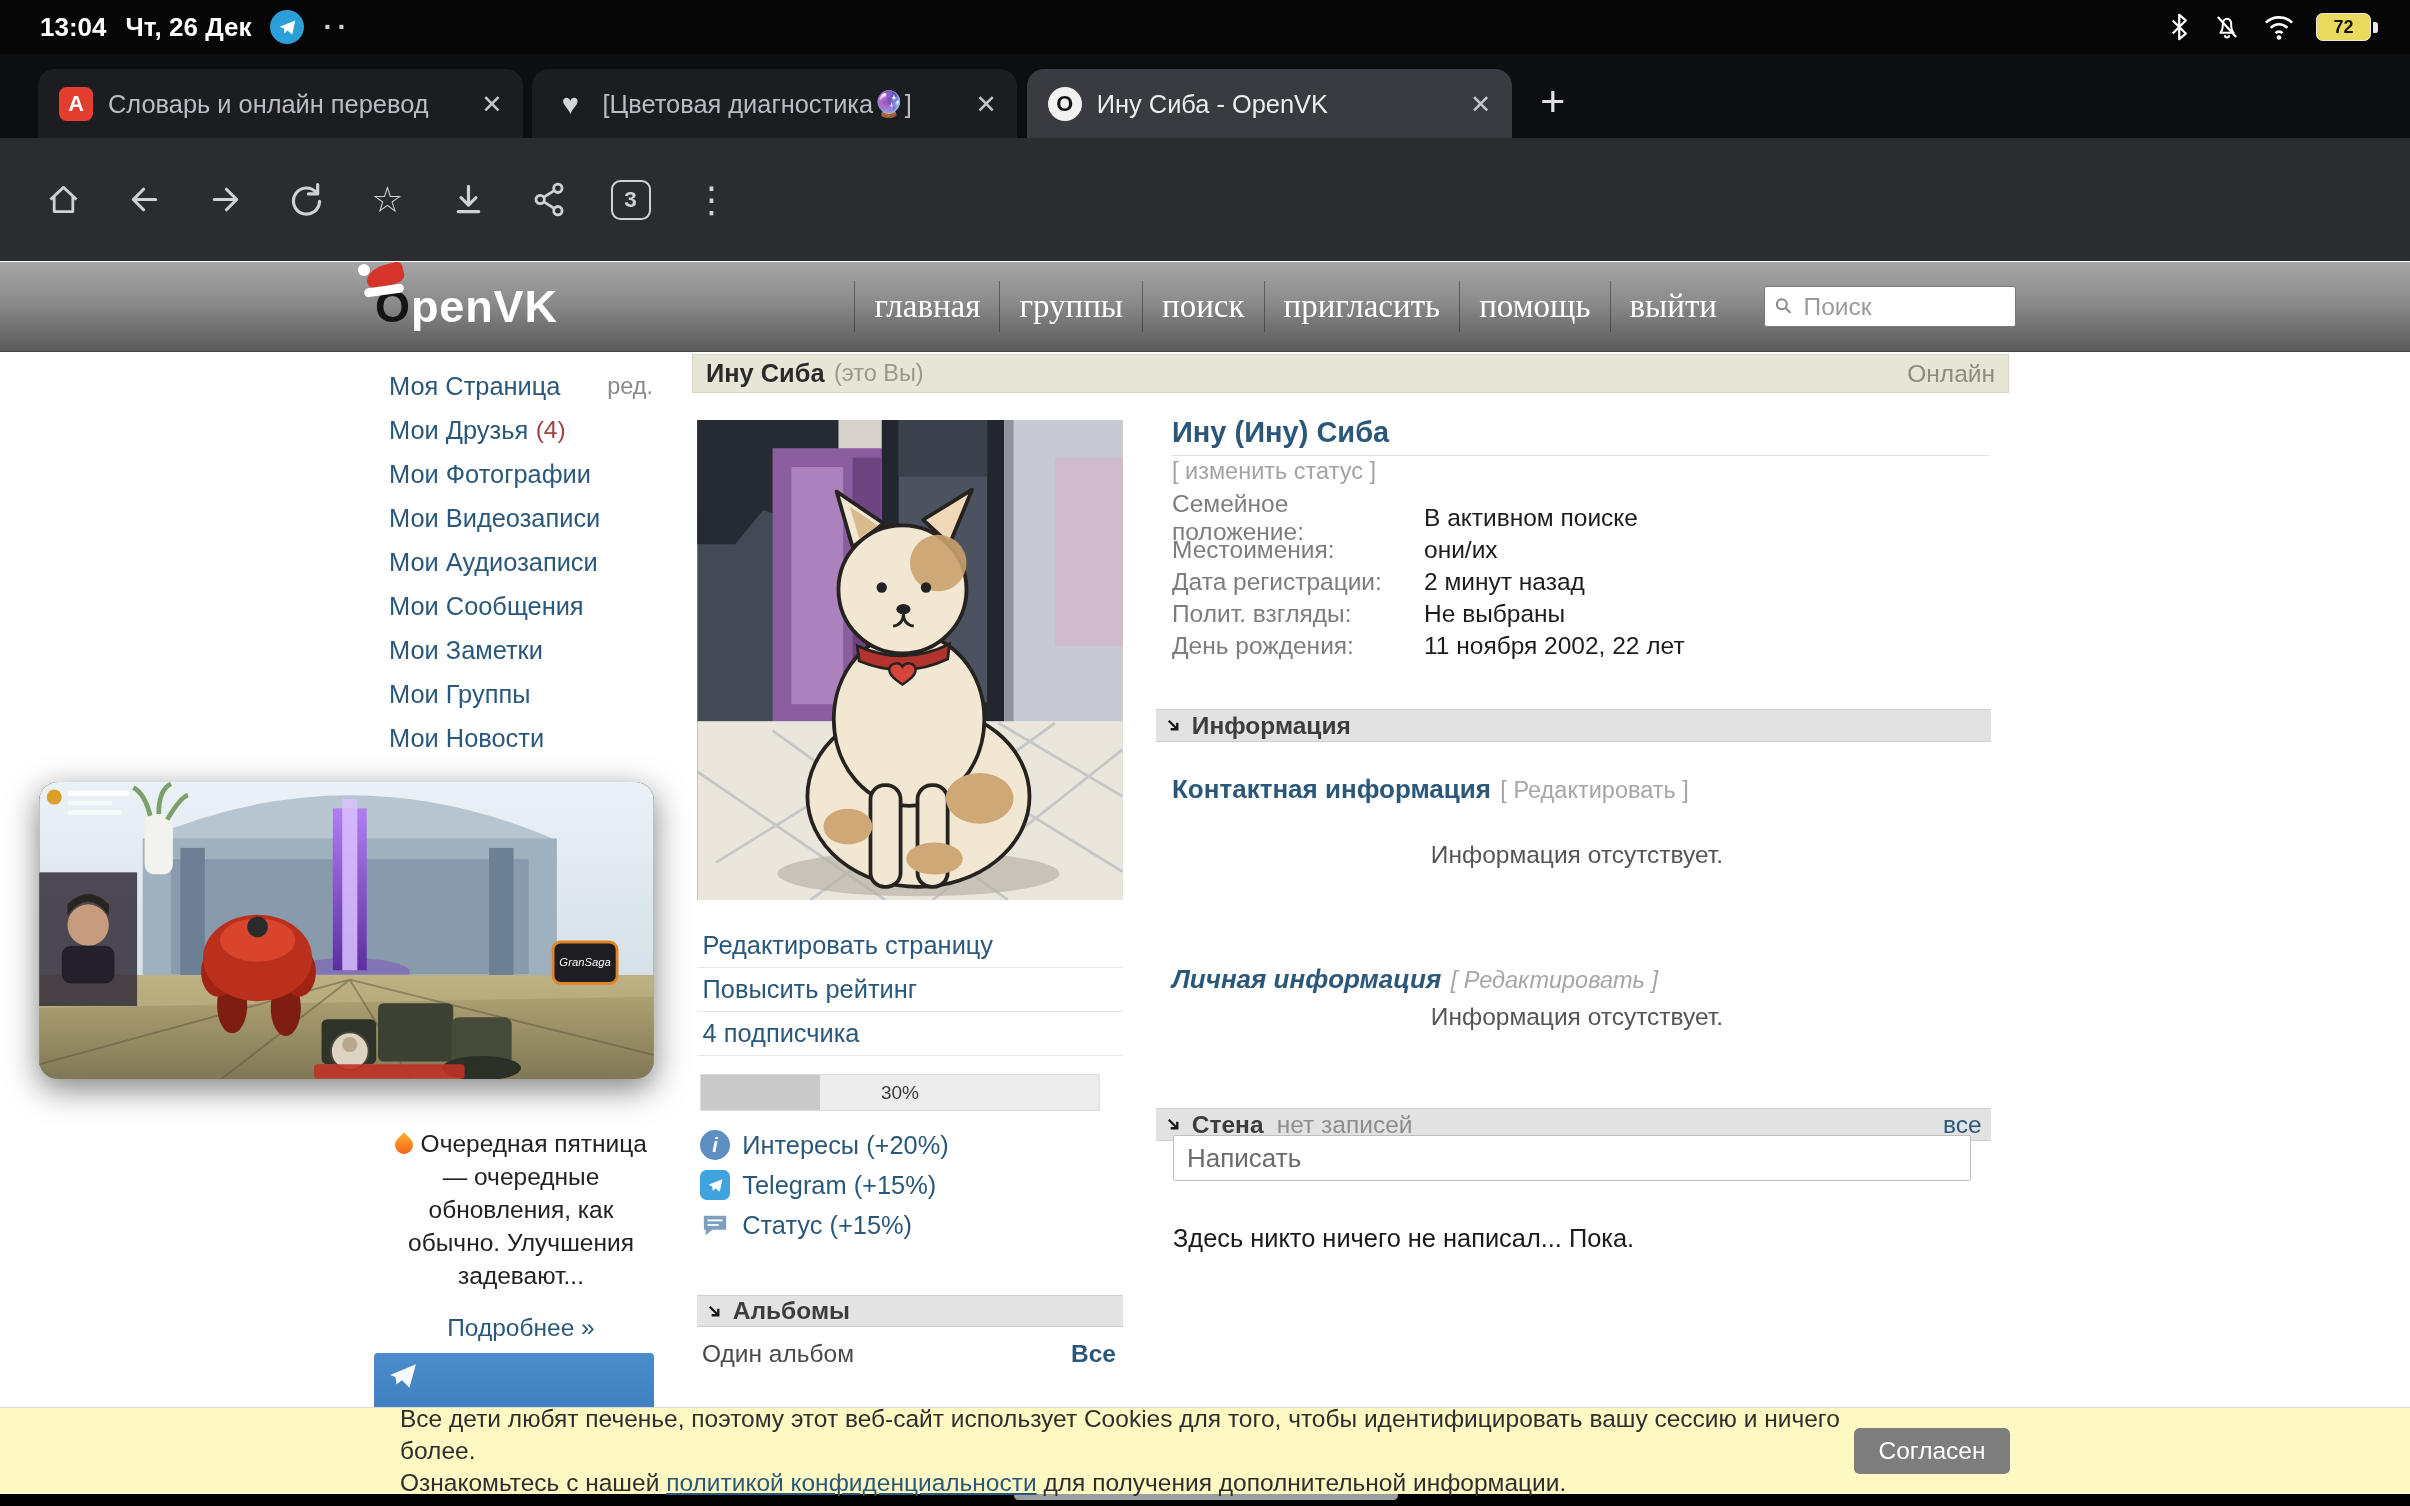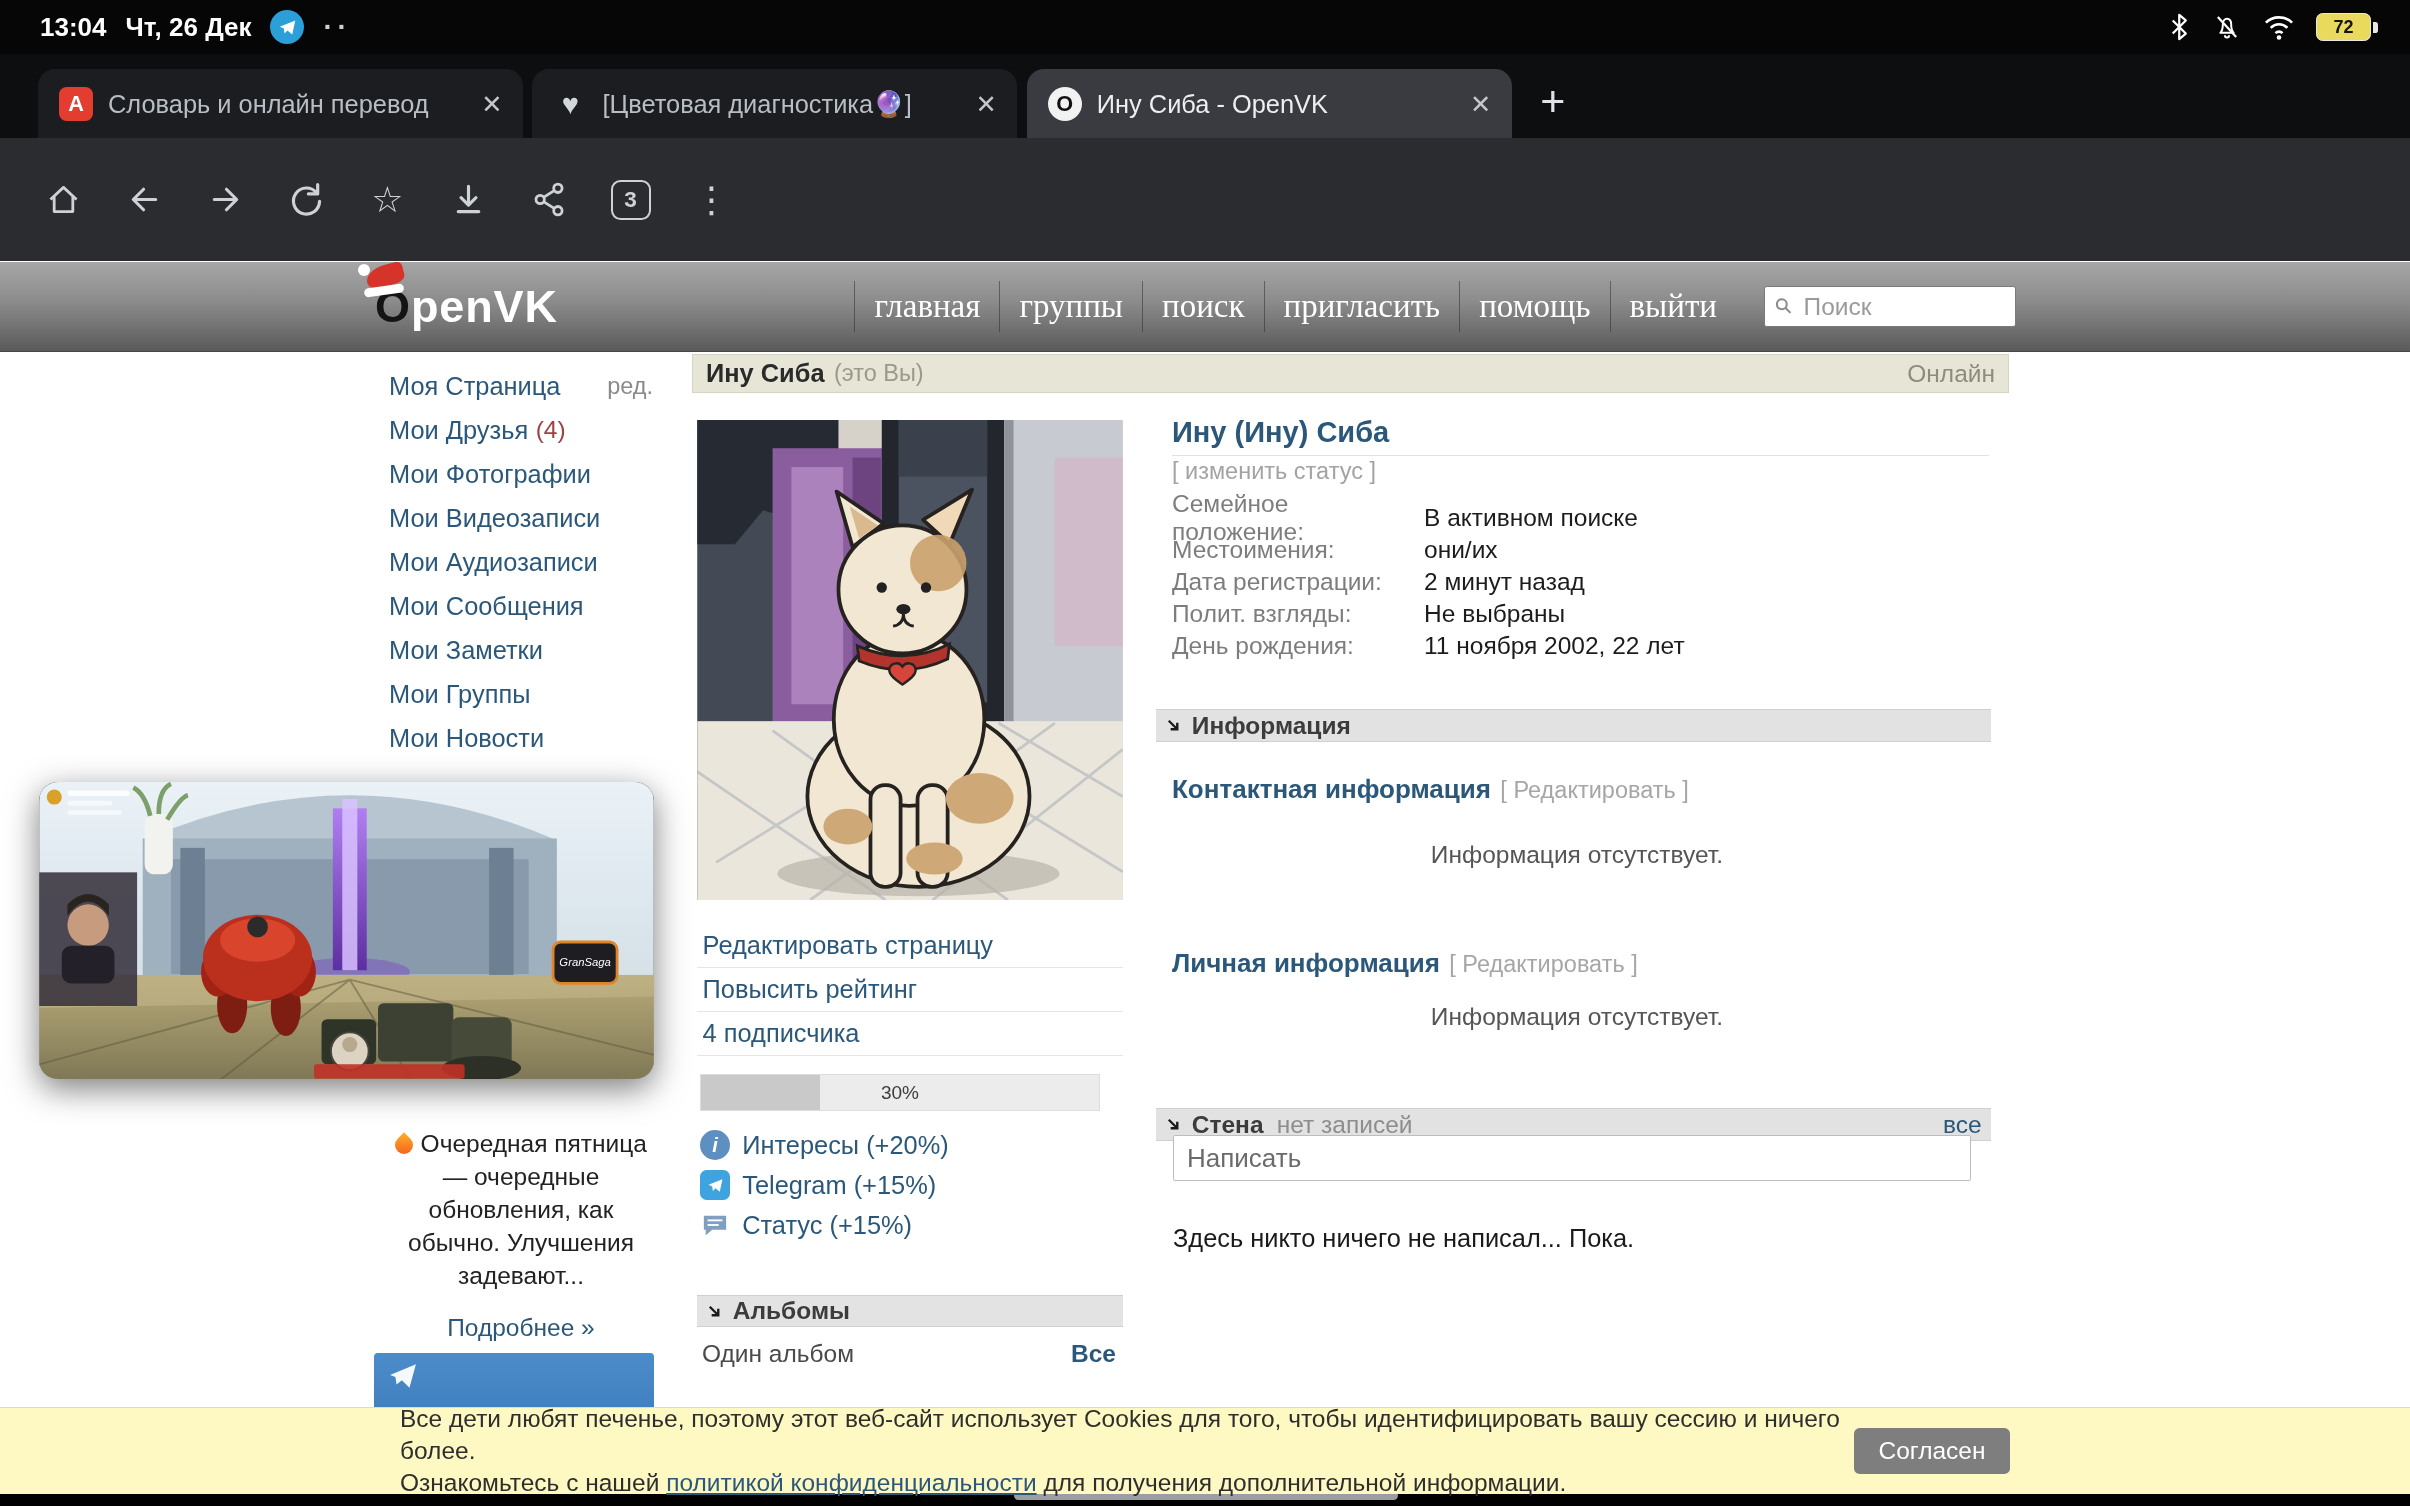--- a/index.html
+++ b/index.html
@@ -137,21 +137,21 @@
     padding:0 9.4px; font-size:24.5px; color:#3c3c3c; }
   .bar-title { font-weight:bold; }
   .bar-sub { color:#8d8d8d; margin-left:3.8px; }
   .bar-all { margin-left:auto; color:#2b587a; cursor:pointer; }
   #info-bar { top:447px; }
   #wall-bar { top:846px; }
 
   .sub-header { position:absolute; left:1172px; font-size:26px; color:#2b587a; font-weight:bold; }
   .sub-edit { color:#a6a6a6; font-weight:normal; font-size:23.5px; margin-left:9.4px; cursor:pointer; }
   #contact-header { top:512px; }
-  #personal-header { top:686px; }
+  #personal-header { top:702px;font-style:italic; }
   .empty-note { position:absolute; left:1172px; width:810px; text-align:center; color:#555; font-size:24.5px; }
   #empty-contact { top:579px; }
   #empty-personal { top:741px; }
 
   .wall-input { position:absolute; left:1173px; top:873px; width:798px; height:46px; border:0.9px solid #bdbdbd;
     border-radius:1.9px; font-size:26px; color:#444; padding:0 13px; font-family:inherit; background:#fff; }
   .wall-input::placeholder { color:#6b6b6b; }
   .wall-empty { position:absolute; left:1173px; top:962px; font-size:25.4px; color:#1a1a1a; }
 
   

